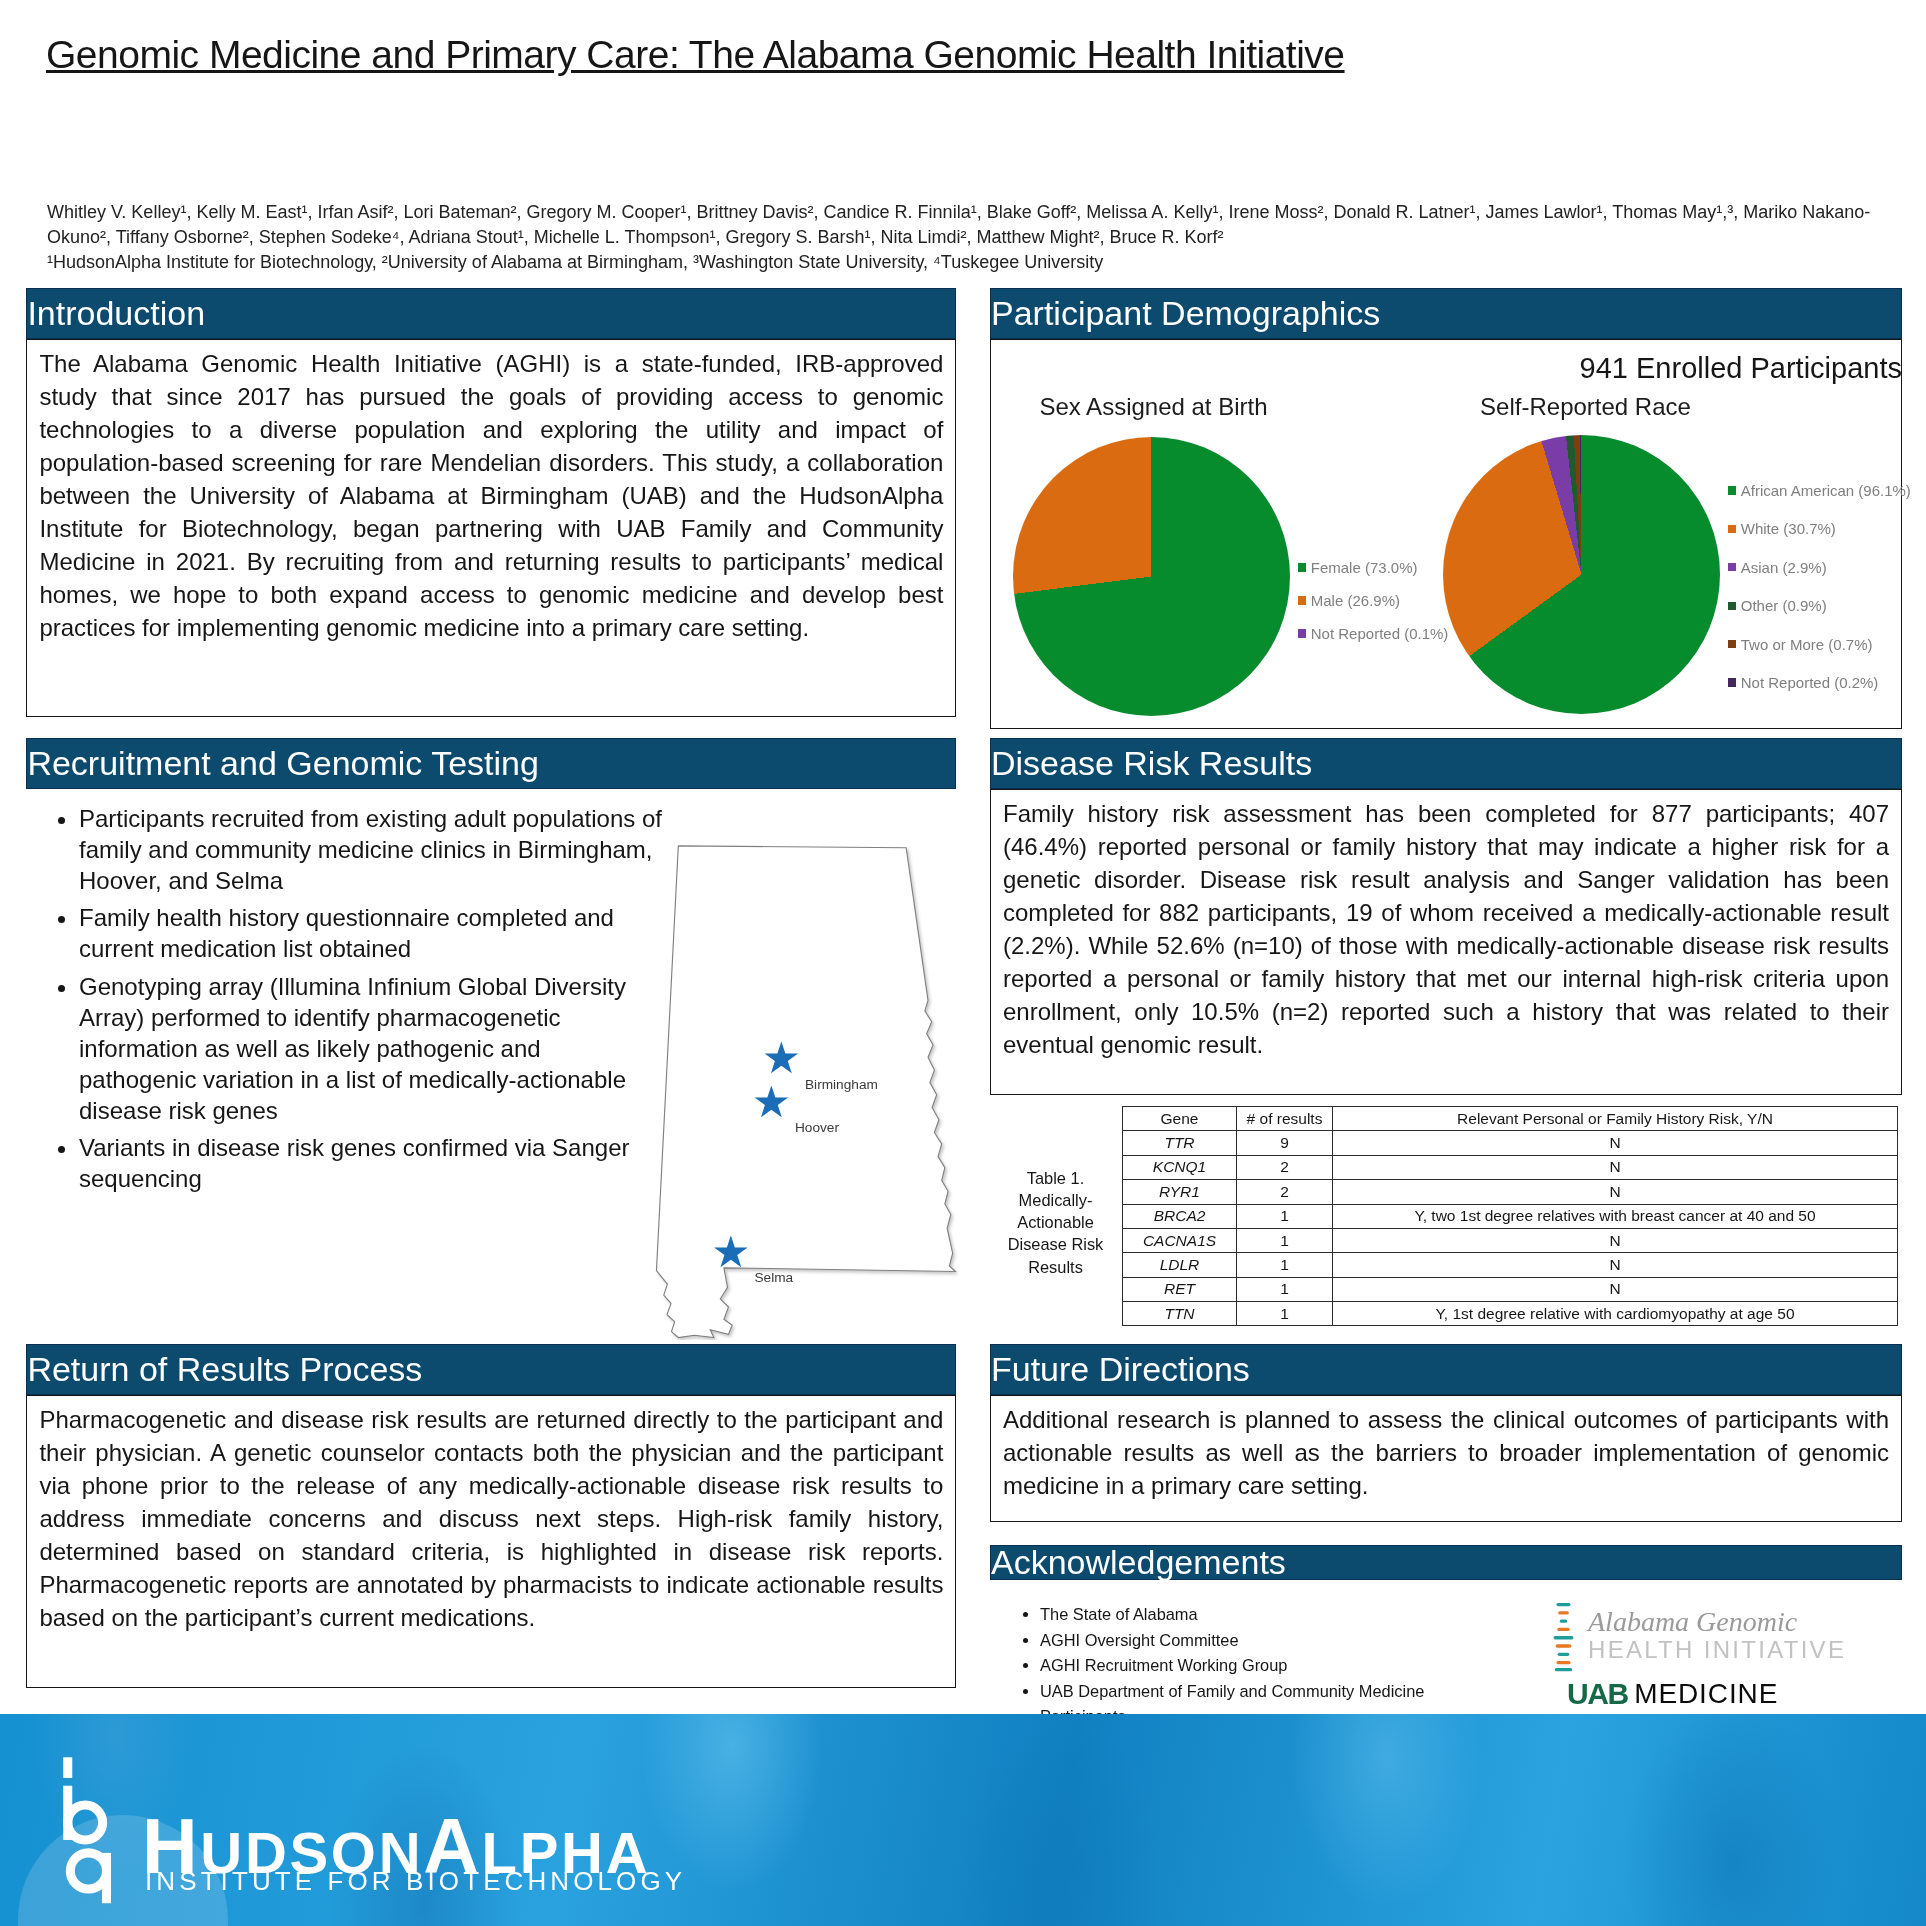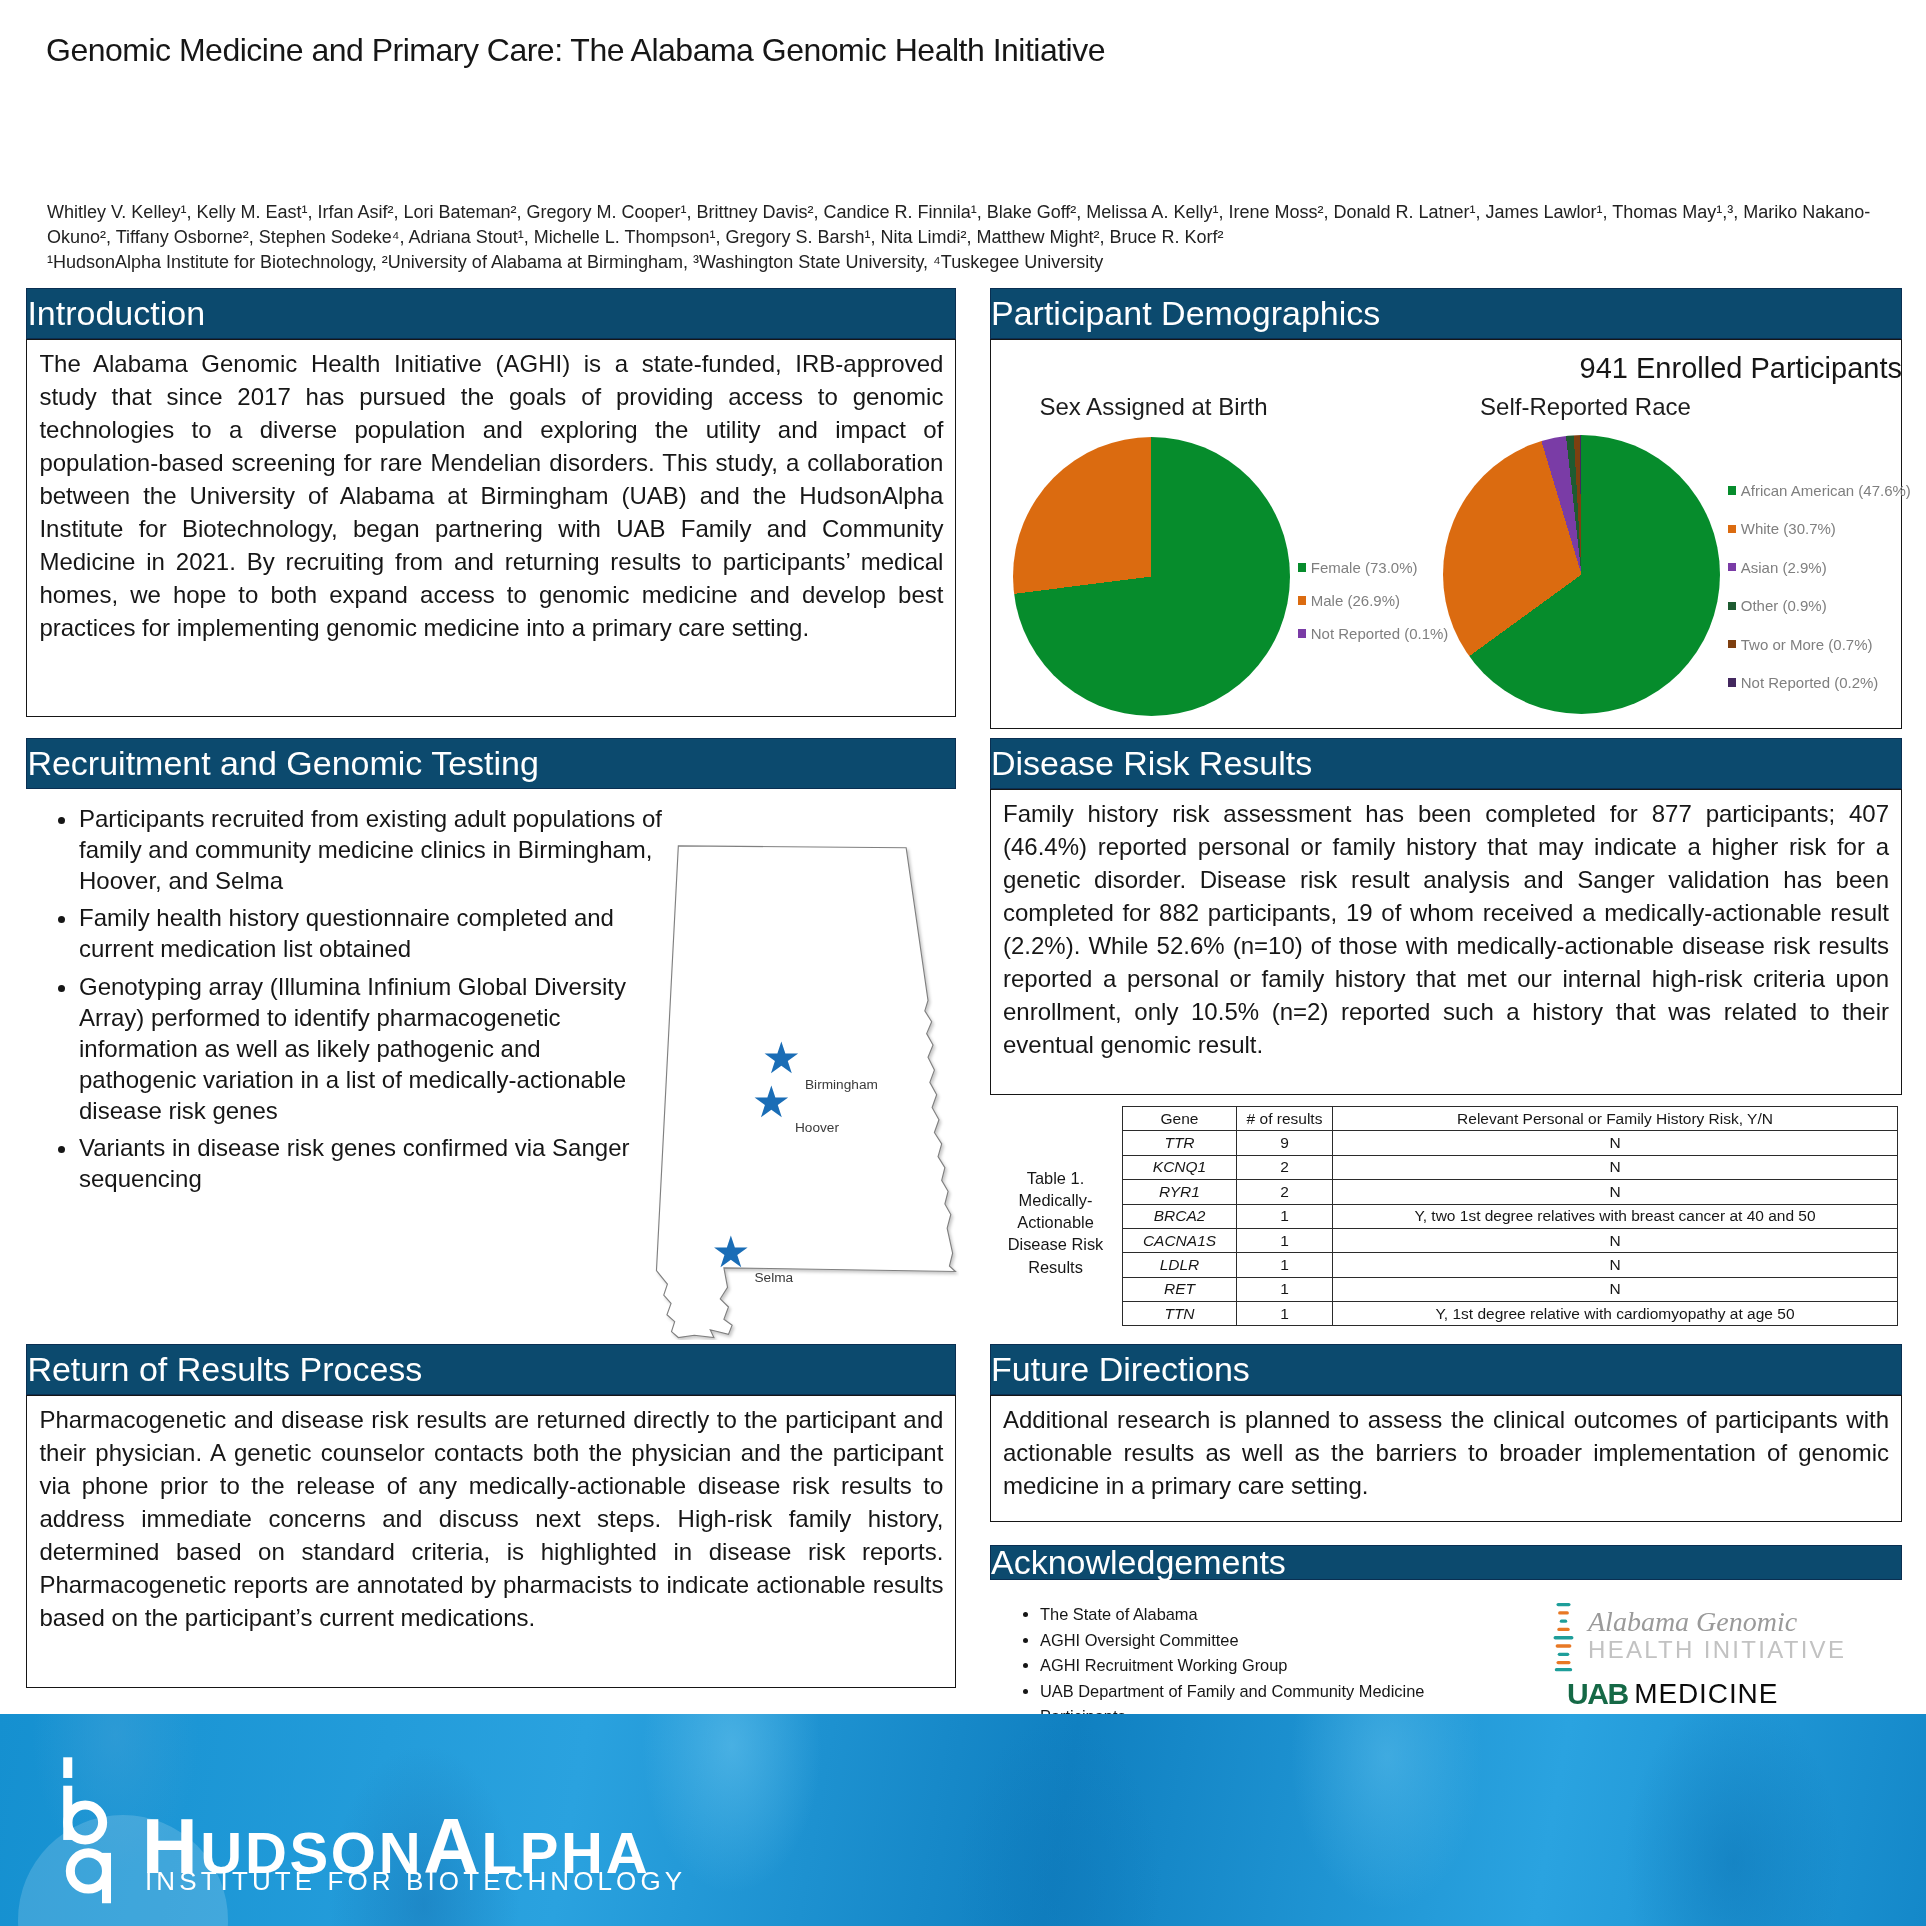--- a/index.html
+++ b/index.html
@@ -2,21 +2,21 @@
 <html style="font-size:7.3px"><head>
 <meta charset="utf-8">
 <style>
   html,body{margin:0;padding:0;background:#fff;}
   #poster{
     position:relative;width:1926px;height:1926px;background:#fff;overflow:hidden;
     font-family:"Liberation Sans","DejaVu Sans",sans-serif;color:#1a1a1a;
   }
   .abs{position:absolute;}
   
-  .title{left:46px;top:31px;width:1623px;font-size:32px;line-height:1.24;color:#161616;letter-spacing:-0.5px;}
+  .title{left:46px;top:31px;width:1623px;font-size:39px;line-height:1.24;color:#161616;letter-spacing:-0.5px;text-decoration:underline;}
   .authors{left:47px;top:200px;width:1838px;font-size:18px;line-height:1.4;color:#222;}
   .affil{left:47px;top:252px;width:1838px;font-size:18px;color:#222;}
   
   .hdr{
     background:#0c4a6e;border:1.4px solid #0A2F52;color:#fff;
     font-size:34px;display:flex;align-items:center;justify-content:flex-start;
     box-sizing:border-box;
   }
   .box{
     border:1.8px solid #161616;background:#fff;box-sizing:border-box;
@@ -133,21 +133,21 @@
         <span class="leg-text">Male (26.9%)</span>
       </div>
       <div class="leg-item">
         <span class="leg-swatch" style="background: rgb(122, 60, 166);"></span>
         <span class="leg-text">Not Reported (0.1%)</span>
       </div>
     </div>
   <div class="abs legend legend2">
       <div class="leg-item">
         <span class="leg-swatch" style="background: rgb(6, 140, 44);"></span>
-        <span class="leg-text">African American (47.6%)</span>
+        <span class="leg-text">African American (96.1%)</span>
       </div>
       <div class="leg-item">
         <span class="leg-swatch" style="background: rgb(219, 107, 16);"></span>
         <span class="leg-text">White (30.7%)</span>
       </div>
       <div class="leg-item">
         <span class="leg-swatch" style="background: rgb(122, 60, 166);"></span>
         <span class="leg-text">Asian (2.9%)</span>
       </div>
       <div class="leg-item">

